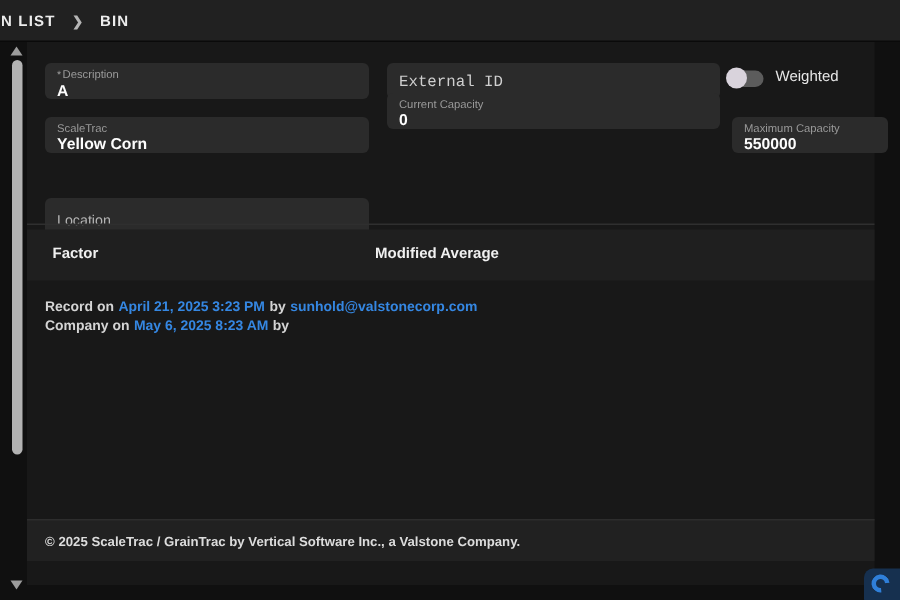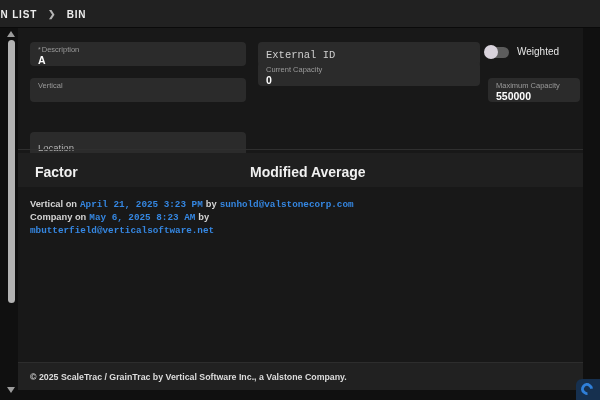--- a/index.html
+++ b/index.html
@@ -26,41 +26,41 @@
   .field .req{font-size:7px;color:#9a9a9a;margin-right:1px;}
   .field .val{display:block;font-size:10.5px;line-height:12px;font-weight:600;color:#fdfdfd;white-space:nowrap;}
   .field.ph-center{display:flex;align-items:center;}
   .ph{font-size:10.5px;color:#cfcfcf;font-weight:400;font-family:Liberation Mono, monospace;}
   .ph-small{font-size:9.5px;color:#b5b5b5;}
 
   .f-desc{left:12px;top:14px;width:216px;height:24px;}
   .f-ext{left:240px;top:14px;width:222px;height:24px;}
   .f-comm{left:12px;top:50px;width:216px;height:24px;}
   .f-cur{left:240px;top:34px;width:222px;height:24px;}
-  .f-max{left:470px;top:50px;width:92px;height:24px;}
+  .f-max{left:470px;top:50px;width:104px;height:24px;}
   .f-loc{left:12px;top:84px;width:216px;height:26px;padding-top:5px;margin-top:20px;}
 
   
   .toggle{position:absolute;left:469px;top:19px;width:22px;height:11px;background:#5c5c5c;border-radius:6px;cursor:pointer;}
   .toggle .knob{position:absolute;left:-3px;top:-2px;width:14px;height:14px;border-radius:50%;background:#d9d3dc;}
   .toggle-label{position:absolute;left:499px;top:18px;font-size:10px;color:#e6e6e6;}
 
   .divider{position:absolute;left:0;top:121px;width:100%;height:1px;background:#2f2f2f;}
 
   .thead{position:absolute;left:0;top:125px;width:100%;height:34px;background:#1f1f1f;}
-  .th{position:absolute;top:11px;font-size:14px;font-weight:700;color:#f0f0f0;white-space:nowrap;}
+  .th{position:absolute;top:11px;font-size:10px;font-weight:700;color:#f0f0f0;white-space:nowrap;}
   .th.c0{left:17px;}
   .th.c1{left:232px;}
 
   .meta{position:absolute;left:12px;top:170px;font-size:9.3px;font-weight:600;color:#d4d4d4;}
   .meta .line{height:12.8px;line-height:12.8px;white-space:nowrap;}
   .meta span{display:inline-block;margin-right:3px;}
-  .link{color:#3587e2;cursor:pointer;font-family:Liberation Mono, monospace;}
+  .link{color:#3587e2;cursor:pointer;}
 
-  .footer{position:absolute;left:0;bottom:0;width:100%;height:28px;background:#212121;border-top:1px solid #2d2d2d;display:flex;align-items:center;padding-left:12px;}
+  .footer{position:absolute;left:0;bottom:16px;width:100%;height:28px;background:#212121;border-top:1px solid #2d2d2d;display:flex;align-items:center;padding-left:12px;}
   .footer .copy{font-size:8.8px;font-weight:700;color:#dcdcdc;white-space:nowrap;}
 
   
   .chat-btn{position:absolute;left:576px;top:379px;width:30px;height:26px;background:#16304f;border-radius:6px;cursor:pointer;}
   .chat-glyph{position:absolute;left:5px;top:4px;width:12px;height:12px;border:3px solid #2f7fd9;border-right-color:transparent;border-radius:50%;transform:rotate(40deg);}
 </style>
 </head>
 <body>
 
 <div class="stage">
@@ -87,21 +87,22 @@
     <div class="field f-ext ph-center">
       <span class="ph">External ID</span>
     </div>
 
     <div class="toggle">
       <div class="knob"></div>
     </div>
     <span class="toggle-label">Weighted</span>
 
     <div class="field f-comm">
-      <span class="lbl">Vertical</span>
+      <span class="lbl">ScaleTrac</span>
+      <span class="val">Yellow Corn</span>
     </div>
 
     <div class="field f-cur">
       <span class="lbl">Current Capacity</span>
       <span class="val">0</span>
     </div>
 
     <div class="field f-max">
       <span class="lbl">Maximum Capacity</span>
       <span class="val">550000</span>
@@ -113,27 +114,24 @@
 
     <div class="divider"></div>
 
     <div class="thead">
       <span class="th c0">Factor</span>
       <span class="th c1">Modified Average</span>
     </div>
 
     <div class="meta">
       <div class="line">
-        <span>Vertical on</span><span class="link">April 21, 2025 3:23 PM</span><span>by</span><span class="link">sunhold@valstonecorp.com</span>
+        <span>Record on</span><span class="link">April 21, 2025 3:23 PM</span><span>by</span><span class="link">sunhold@valstonecorp.com</span>
       </div>
       <div class="line">
         <span>Company on</span><span class="link">May 6, 2025 8:23 AM</span><span>by</span>
-      </div>
-      <div class="line">
-        <span class="link">mbutterfield@verticalsoftware.net</span>
       </div>
     </div>
 
     <div class="footer">
       <span class="copy">© 2025 ScaleTrac / GrainTrac by Vertical Software Inc., a Valstone Company.</span>
     </div>
 
   </div>
 
   <div class="chat-btn">

